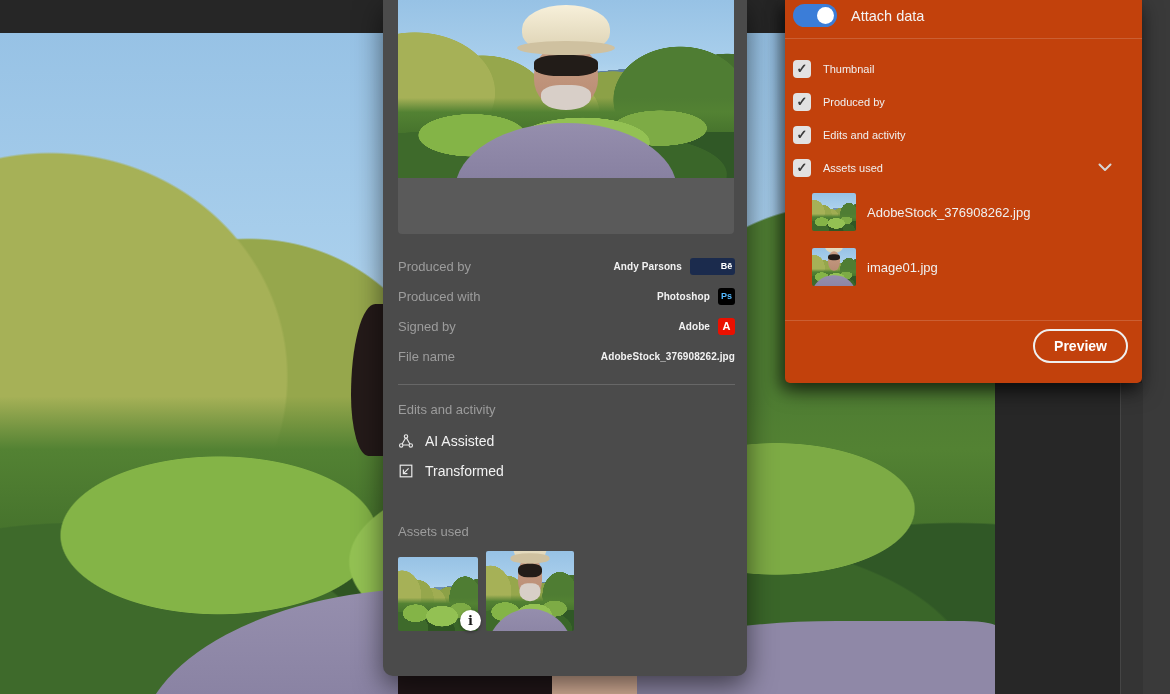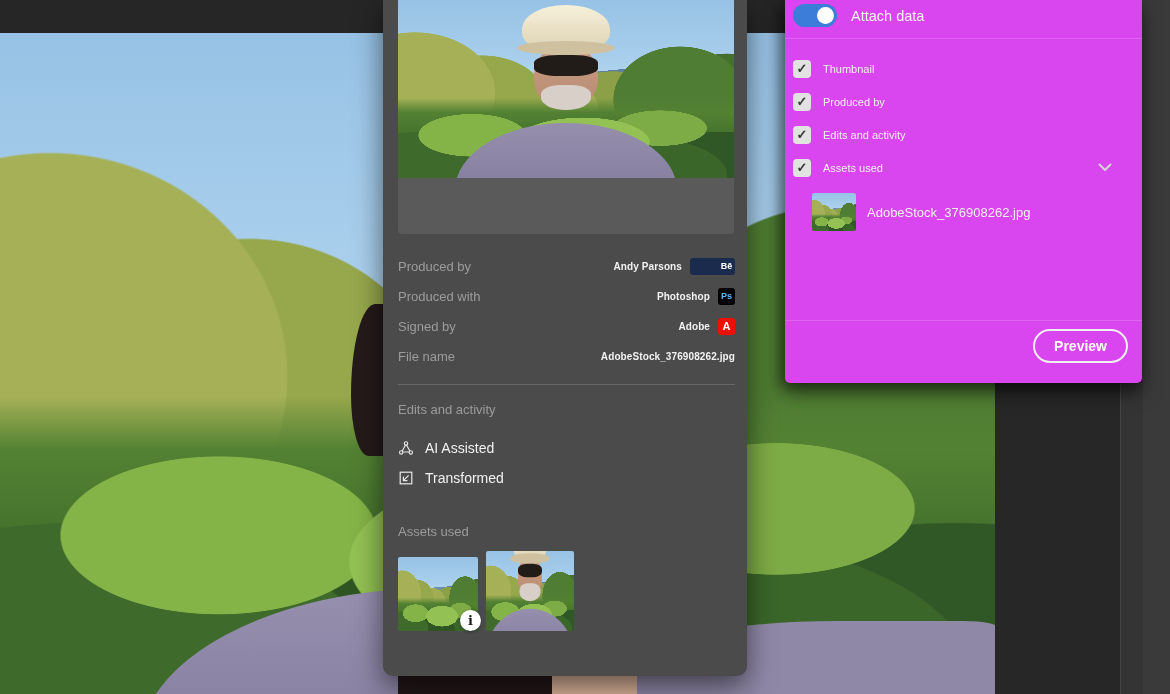--- a/index.html
+++ b/index.html
@@ -59,31 +59,31 @@
   .info-label{flex:1;font-size:13px;color:#9c9c9c;}
   .info-value{font-size:10px;font-weight:bold;color:#f2f2f2;letter-spacing:.1px;}
   .badge{width:17px;height:17px;margin-left:8px;border-radius:3px;display:flex;align-items:center;justify-content:center;
          font-size:9px;font-weight:bold;}
   .ic-behance{background:#1b2b4d;color:#ffffff;padding-left:28px;}
   .ic-ps{background:#000000;color:#53b9ff;}
   .ic-adobe{background:#eb1000;color:#ffffff;font-size:11px;}
   .icon-spacer{width:17px;height:17px;margin-left:8px;}
   .divider{margin:13px 12px 0 15px;height:1px;background:rgba(255,255,255,.16);}
   .section-title{margin:17px 12px 9px 15px;font-size:13px;color:#9c9c9c;}
-  .activity-row{margin:0 12px 0 15px;height:30px;display:flex;align-items:flex-end;gap:11px;font-size:14px;color:#f2f2f2;}
+  .activity-row{margin:0 12px 0 15px;height:30px;display:flex;align-items:center;gap:11px;font-size:14px;color:#f2f2f2;}
   .act-icon{width:16px;height:16px;flex:0 0 16px;}
   .assets-thumbs{position:relative;margin:12px 12px 0 15px;display:flex;gap:8px;align-items:flex-start;}
   .asset-thumb-1{width:80px;height:74px;margin-top:6px;border-radius:2px;}
   .asset-thumb-2{width:88px;height:80px;border-radius:2px;}
   .info-badge{position:absolute;left:62px;top:59px;width:21px;height:21px;border-radius:50%;background:#ffffff;
               color:#1a1a1a;display:flex;align-items:center;justify-content:center;
               font-family:"DejaVu Serif",serif;font-size:13px;font-weight:bold;box-shadow:0 1px 3px rgba(0,0,0,.4);}
 
   
-  .panel{position:absolute;left:785px;top:0;width:357px;height:383px;background:#d946ef;
+  .panel{position:absolute;left:785px;top:0;width:357px;height:383px;background:#c2410c;
          border-radius:0 0 5px 5px;box-shadow:0 8px 20px rgba(0,0,0,.5),-6px 6px 14px rgba(0,0,0,.35);
          z-index:11;color:#ededed;}
   .toggle-row{display:flex;align-items:center;gap:14px;padding:4px 16px 11px 8px;}
   .toggle{position:relative;width:44px;height:23px;border-radius:12px;background:#3b7dd8;flex:0 0 44px;}
   .toggle .knob{position:absolute;right:3px;top:3px;width:17px;height:17px;border-radius:50%;background:#ffffff;}
   .toggle-label{font-size:14.5px;color:#f4f4f4;}
   .p-divider{height:1px;background:rgba(255,255,255,.16);}
   .check-list{padding:13px 16px 0 8px;}
   .check-row{display:flex;align-items:center;gap:12px;height:33px;}
   .checkbox{width:18px;height:18px;border-radius:4px;background:#e2e2e2;display:flex;align-items:center;justify-content:center;
@@ -219,19 +219,30 @@
           <polyline points="1.5,1.5 7,7 12.5,1.5" fill="none" stroke="#d6d6d6" stroke-width="2" stroke-linecap="round" stroke-linejoin="round"></polyline>
         </svg>
       </div>
     </div>
 
     <div class="asset-list">
       <div class="asset-row">
         <div class="thumb scene"></div>
         <span class="asset-name">AdobeStock_376908262.jpg</span>
       </div>
+      <div class="asset-row">
+        <div class="thumb scene close">
+          <div class="man">
+            <div class="shirt"></div>
+            <div class="cap"></div>
+            <div class="face"></div>
+            <div class="glasses"></div>
+          </div>
+        </div>
+        <span class="asset-name">image01.jpg</span>
+      </div>
     </div>
 
     <div class="panel-footer-divider"></div>
     <button class="preview-btn">Preview</button>
   </div>
 
 </div>
 
 </body></html>

